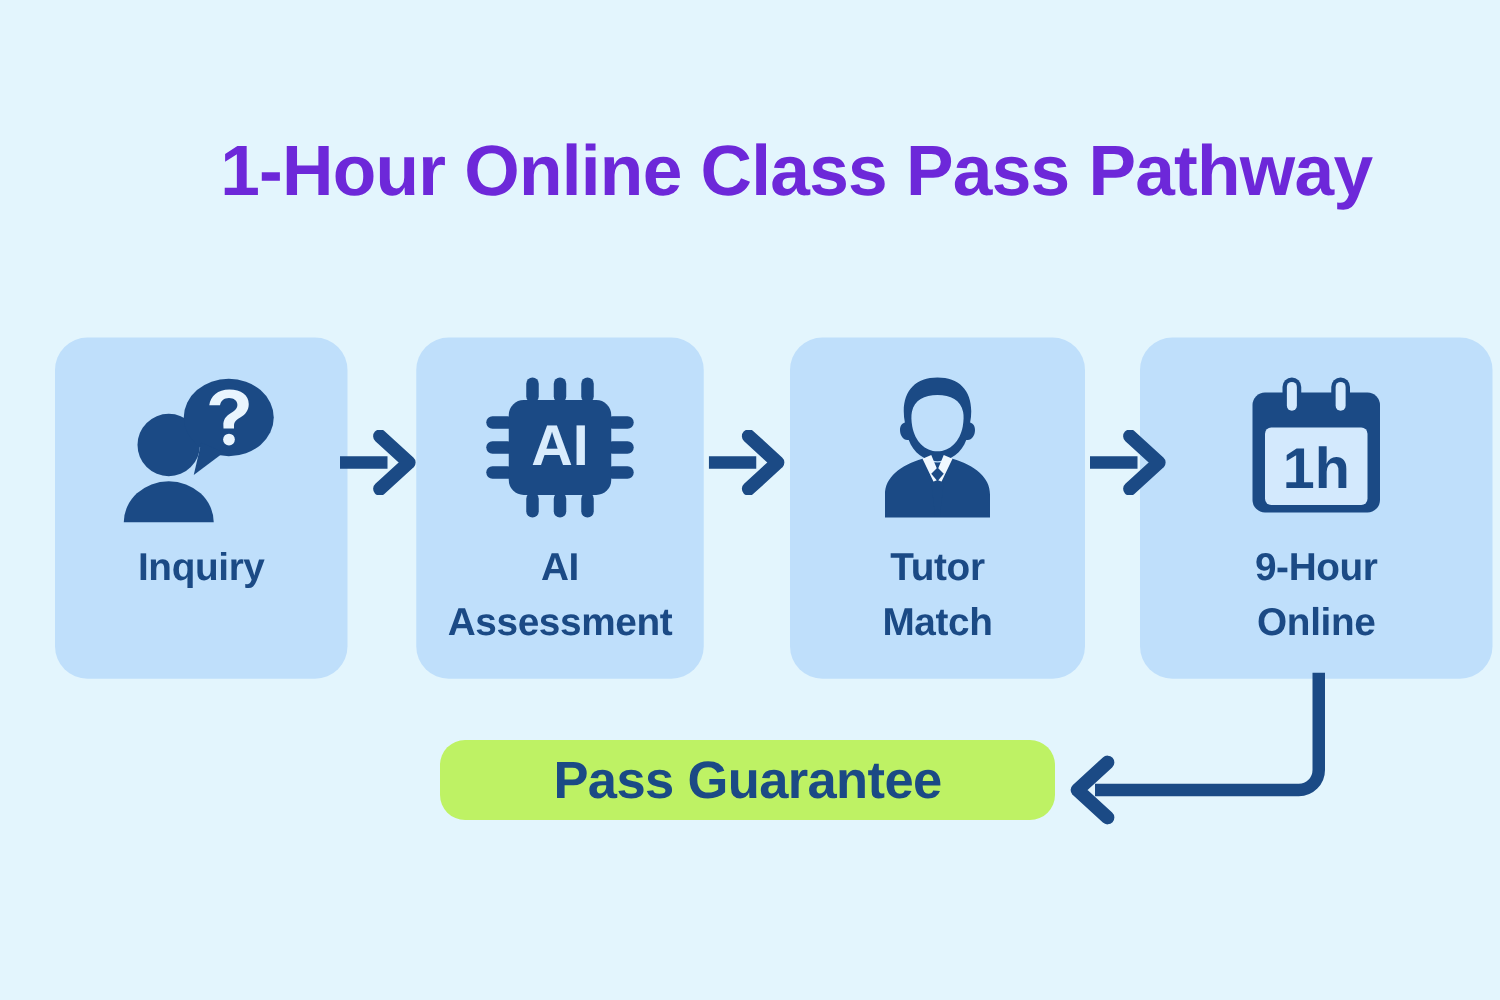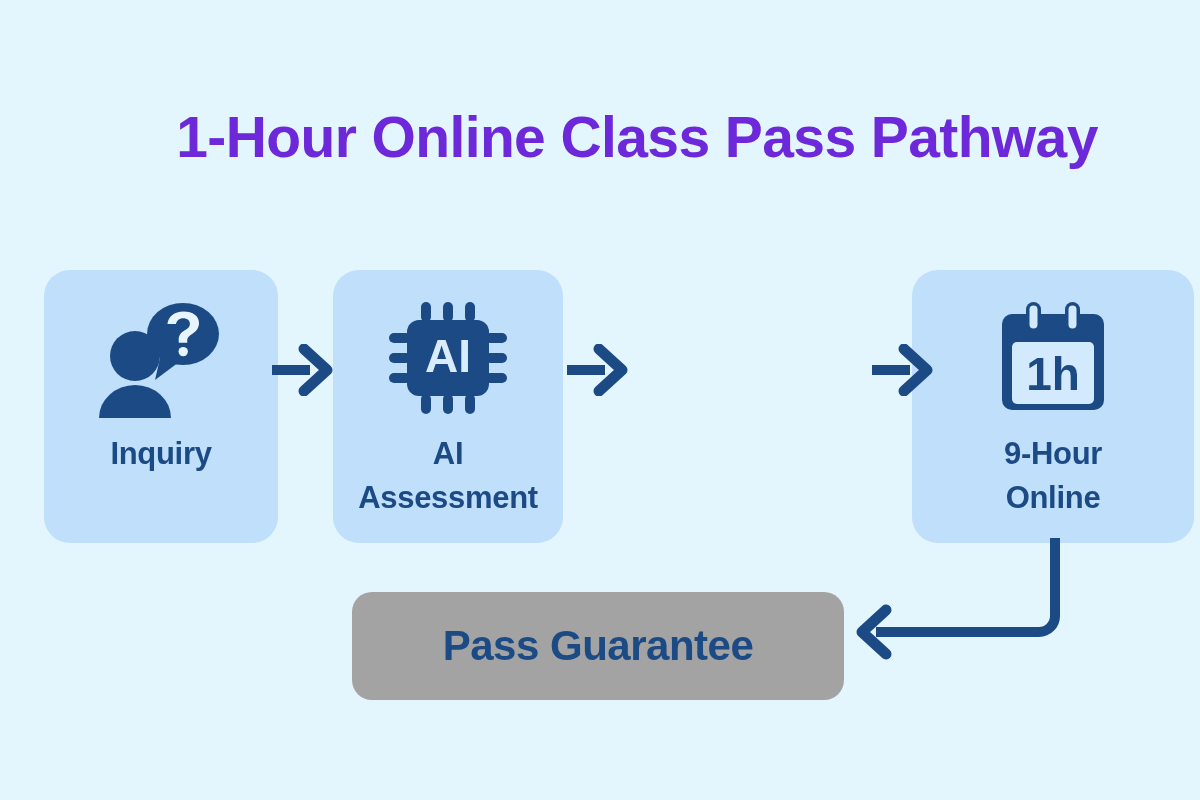--- a/index.html
+++ b/index.html
@@ -92,22 +92,22 @@
     width: 250px;
     height: 130px;
   }
 
   
   #pass-banner {
     position: absolute;
     left: 352px;
     top: 592px;
     width: 492px;
-    height: 108px;
-    background: #a3a3a3;
+    height: 64px;
+    background: #bef264;
     border-radius: 20px;
     display: flex;
     align-items: center;
     justify-content: center;
   }
   #pass-banner-label {
     font-size: 42px;
     font-weight: 700;
     color: #1b4a85;
     letter-spacing: -0.5px;
@@ -166,20 +166,43 @@
         </g>
         <text x="63" y="74" text-anchor="middle" font-family="'Liberation Sans', sans-serif" font-size="46" font-weight="700" fill="#d9ecfd">AI</text>
       </svg>
     </div>
     <div class="step-label">
       <span>AI</span>
       <span class="l2">Assessment</span>
     </div>
   </div>
 
+  <div class="step-card card-3">
+    <div class="step-icon">
+      <svg width="122" height="120" viewBox="0 0 122 120" aria-hidden="true">
+        <g fill="#1b4a85">
+
+          <path d="M61 4c-17 0-27 10-27 27 0 3 .3 6 .9 9-2.4.6-3.9 2.9-3.9 6 0 4.4 2.6 8 5.8 8h1.2c3.5 10 12.6 17 23 17s19.5-7 23-17h1.2c3.2 0 5.8-3.6 5.8-8 0-3.1-1.5-5.4-3.9-6 .6-3 .9-6 .9-9 0-17-10-27-27-27z"></path>
+
+          <path d="M61 18c-10.5 0-18.5 4-20.5 13.5-.6 2.8-.5 7 .3 11.6C43 55 51 63 61 63s18-8 20.2-19.9c.8-4.6.9-8.8.3-11.6C79.5 22 71.5 18 61 18z" fill="#bfdffb"></path>
+
+          <path d="M61 72c-4 0-8.4-1.2-12-3-18 5.5-30 14.8-30 28.5V116h84v-18.5C103 83.8 91 74.5 73 69c-3.6 1.8-8 3-12 3z"></path>
+
+          <path d="M49 69 L61 94 L73 69 L66 66 L61 78 L56 66 Z" fill="#f0f8ff"></path>
+
+          <path d="M61 76 l-5 5 l5 6 l5-6 z"></path>
+          <path d="M56 88 l5 -2 l5 2 l-3 26 h-4 z"></path>
+        </g>
+      </svg>
+    </div>
+    <div class="step-label">
+      <span>Tutor</span>
+      <span class="l2">Match</span>
+    </div>
+  </div>
 
   <div class="step-card card-4">
     <div class="step-icon">
       <svg width="122" height="120" viewBox="0 0 122 120" aria-hidden="true">
         <g fill="#1b4a85">
 
           <rect x="34" y="4" width="15" height="30" rx="7.5"></rect>
           <rect x="73" y="4" width="15" height="30" rx="7.5"></rect>
 
           <path d="M20 16h82a10 10 0 0 1 10 10v76a10 10 0 0 1-10 10H20a10 10 0 0 1-10-10V26a10 10 0 0 1 10-10z"></path>

